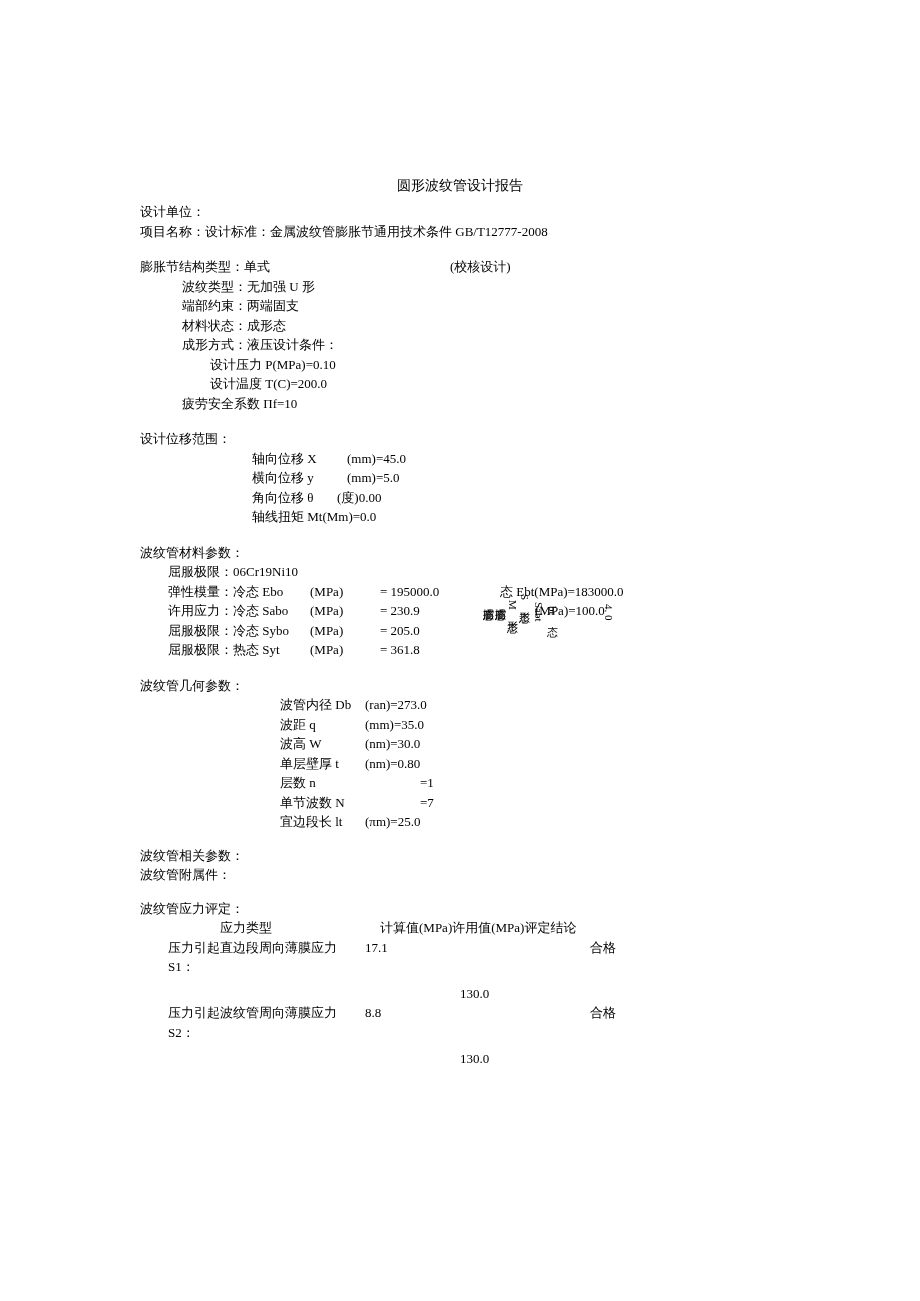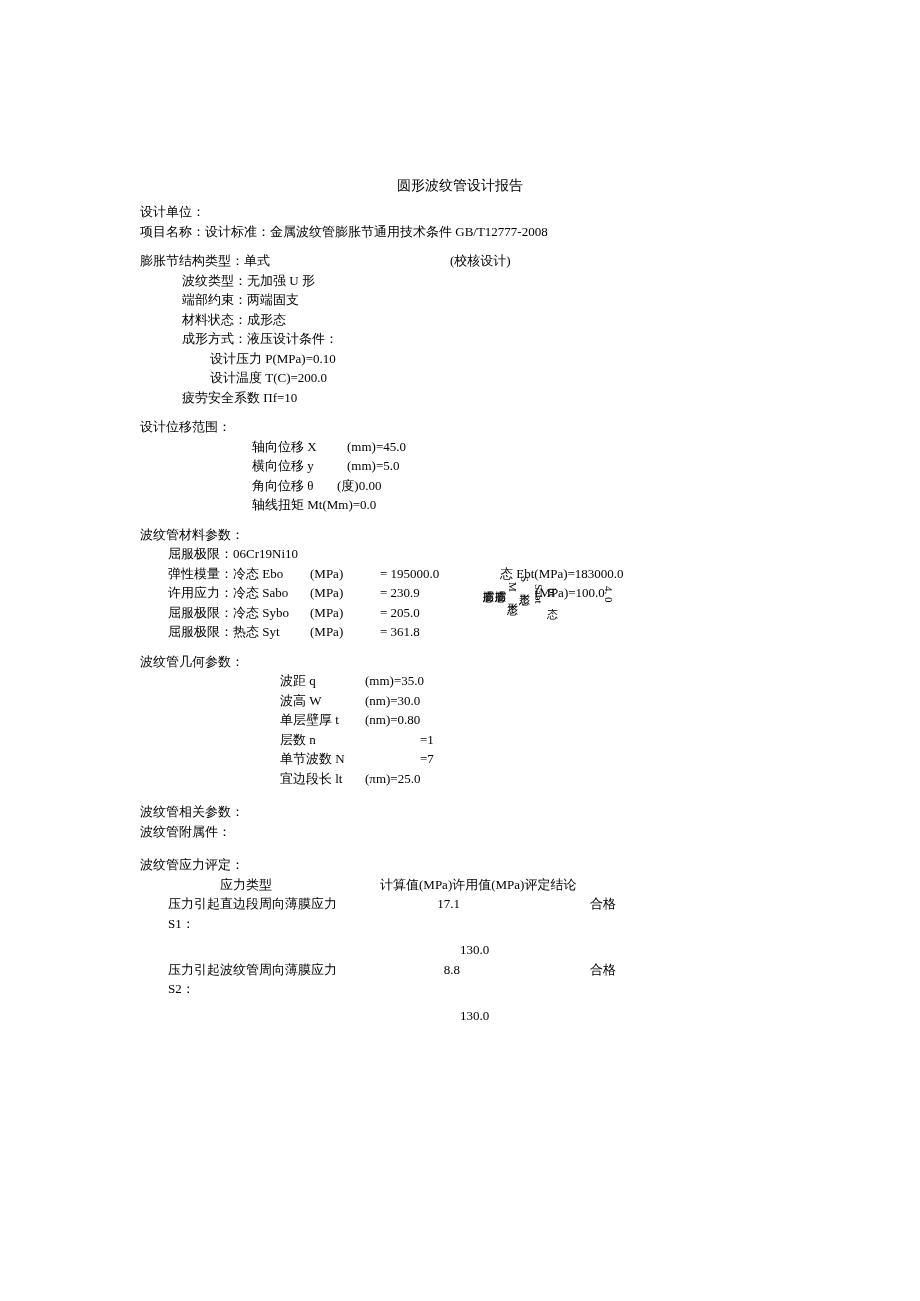--- a/index.html
+++ b/index.html
@@ -15,38 +15,38 @@
     }
     .title {
       text-align: center;
       font-size: 14px;
       margin-bottom: 6px;
     }
     .row { display: flex; }
     .indent1 { padding-left: 42px; }
     .indent3 { padding-left: 112px; }
     .indent-cond { padding-left: 70px; }
-    .section-head { margin-top: 10px; }
+    .section-head { margin-top: 16px; }
     .param-row { display: flex; }
     .col-label { width: 170px; padding-left: 28px; }
     .col-unit { width: 70px; }
     .col-val { width: 100px; }
     .rot {
       writing-mode: vertical-rl;
       text-orientation: mixed;
       font-size: 11px;
       position: absolute;
     }
     .geom-block { padding-left: 140px; }
     .geom-row { display: flex; }
     .geom-label { width: 85px; }
     .geom-unit { width: 55px; }
     .stress-row { display: flex; }
     .sr1 { width: 225px; padding-left: 28px; }
-    .sr2 { width: 95px; text-align: right; }
+    .sr2 { width: 95px; }
     .sr3 { width: 130px; margin-top: 46px; }
     .sr4 { width: 60px; }
     .top-inline { display: flex; }
   </style>
 </head>
 <body>
 
 <div class="title">圆形波纹管设计报告</div>
 
 <div>设计单位：</div>
@@ -111,20 +111,24 @@
   <span class="rot" style="left:364px; top:18px;">M 形态</span>
   <span class="rot" style="left:376px; top:12px;">S 形态</span>
   <span class="rot" style="left:390px; top:20px;">Sabt</span>
   <span class="rot" style="left:404px; top:24px;">bt 态</span>
   <span class="rot" style="left:460px; top:22px;">4. 0</span>
 </div>
 
 <div class="section-head">波纹管几何参数：</div>
 <div class="geom-block">
   <div class="geom-row">
+    <span class="geom-label">波管内径 Db</span>
+    <span>(ran)=273.0</span>
+  </div>
+  <div class="geom-row">
     <span class="geom-label">波距 q</span>
     <span>(mm)=35.0</span>
   </div>
   <div class="geom-row">
     <span class="geom-label">波高 W</span>
     <span>(nm)=30.0</span>
   </div>
   <div class="geom-row">
     <span class="geom-label">单层壁厚 t</span>
     <span>(nm)=0.80</span>

